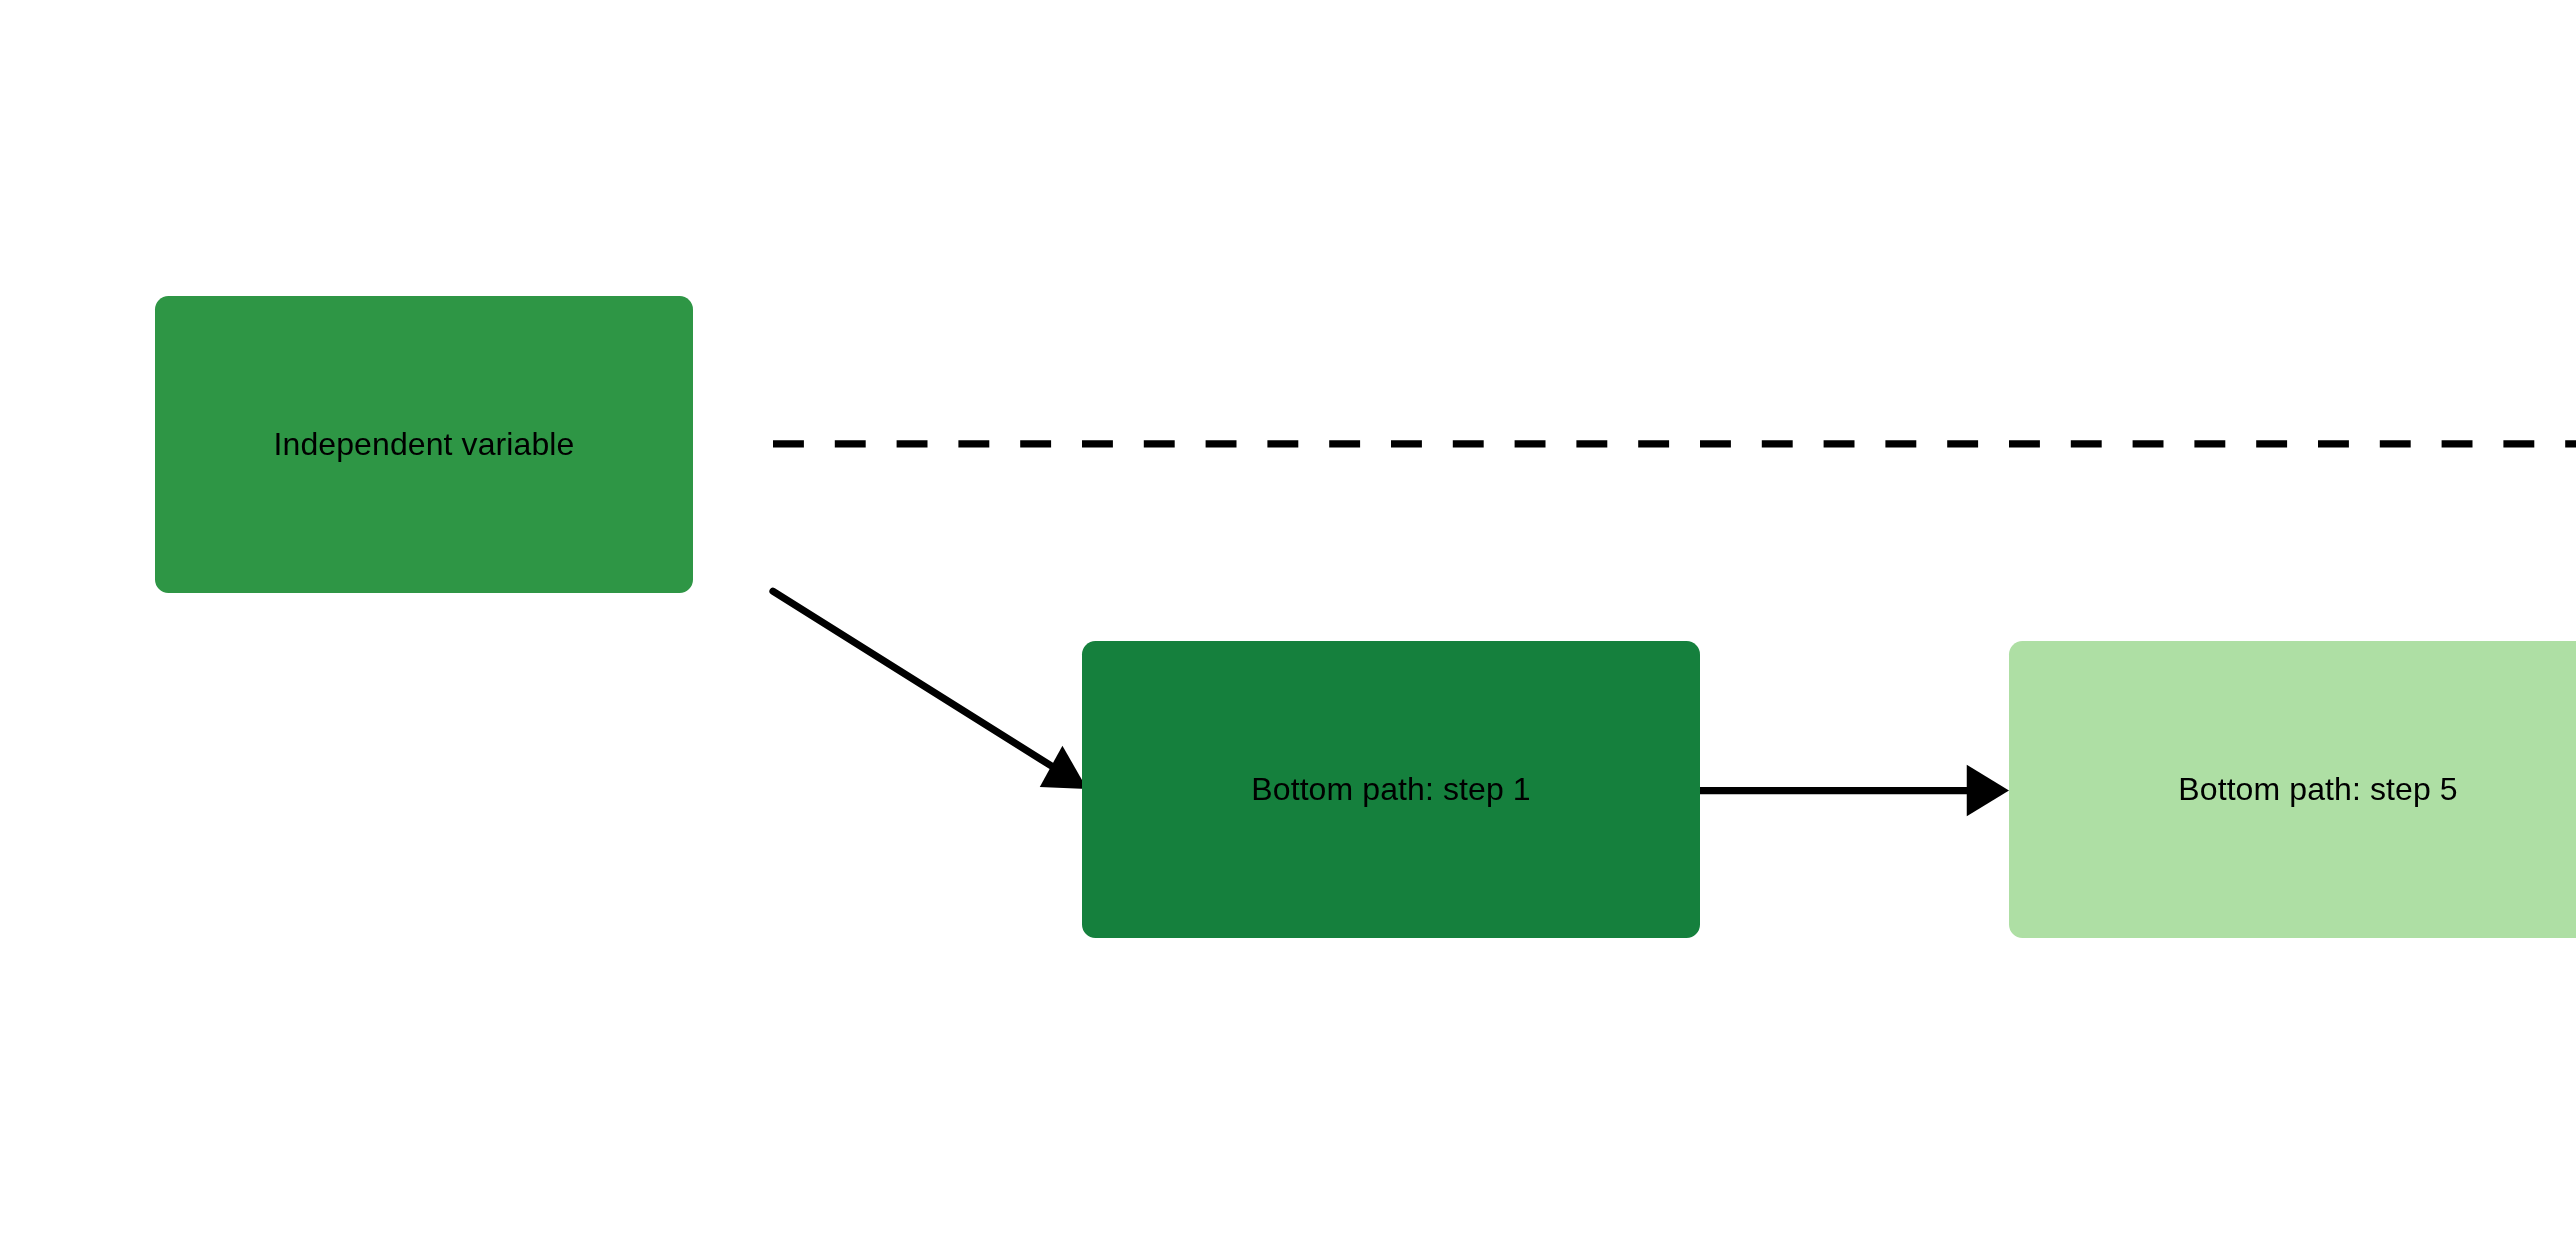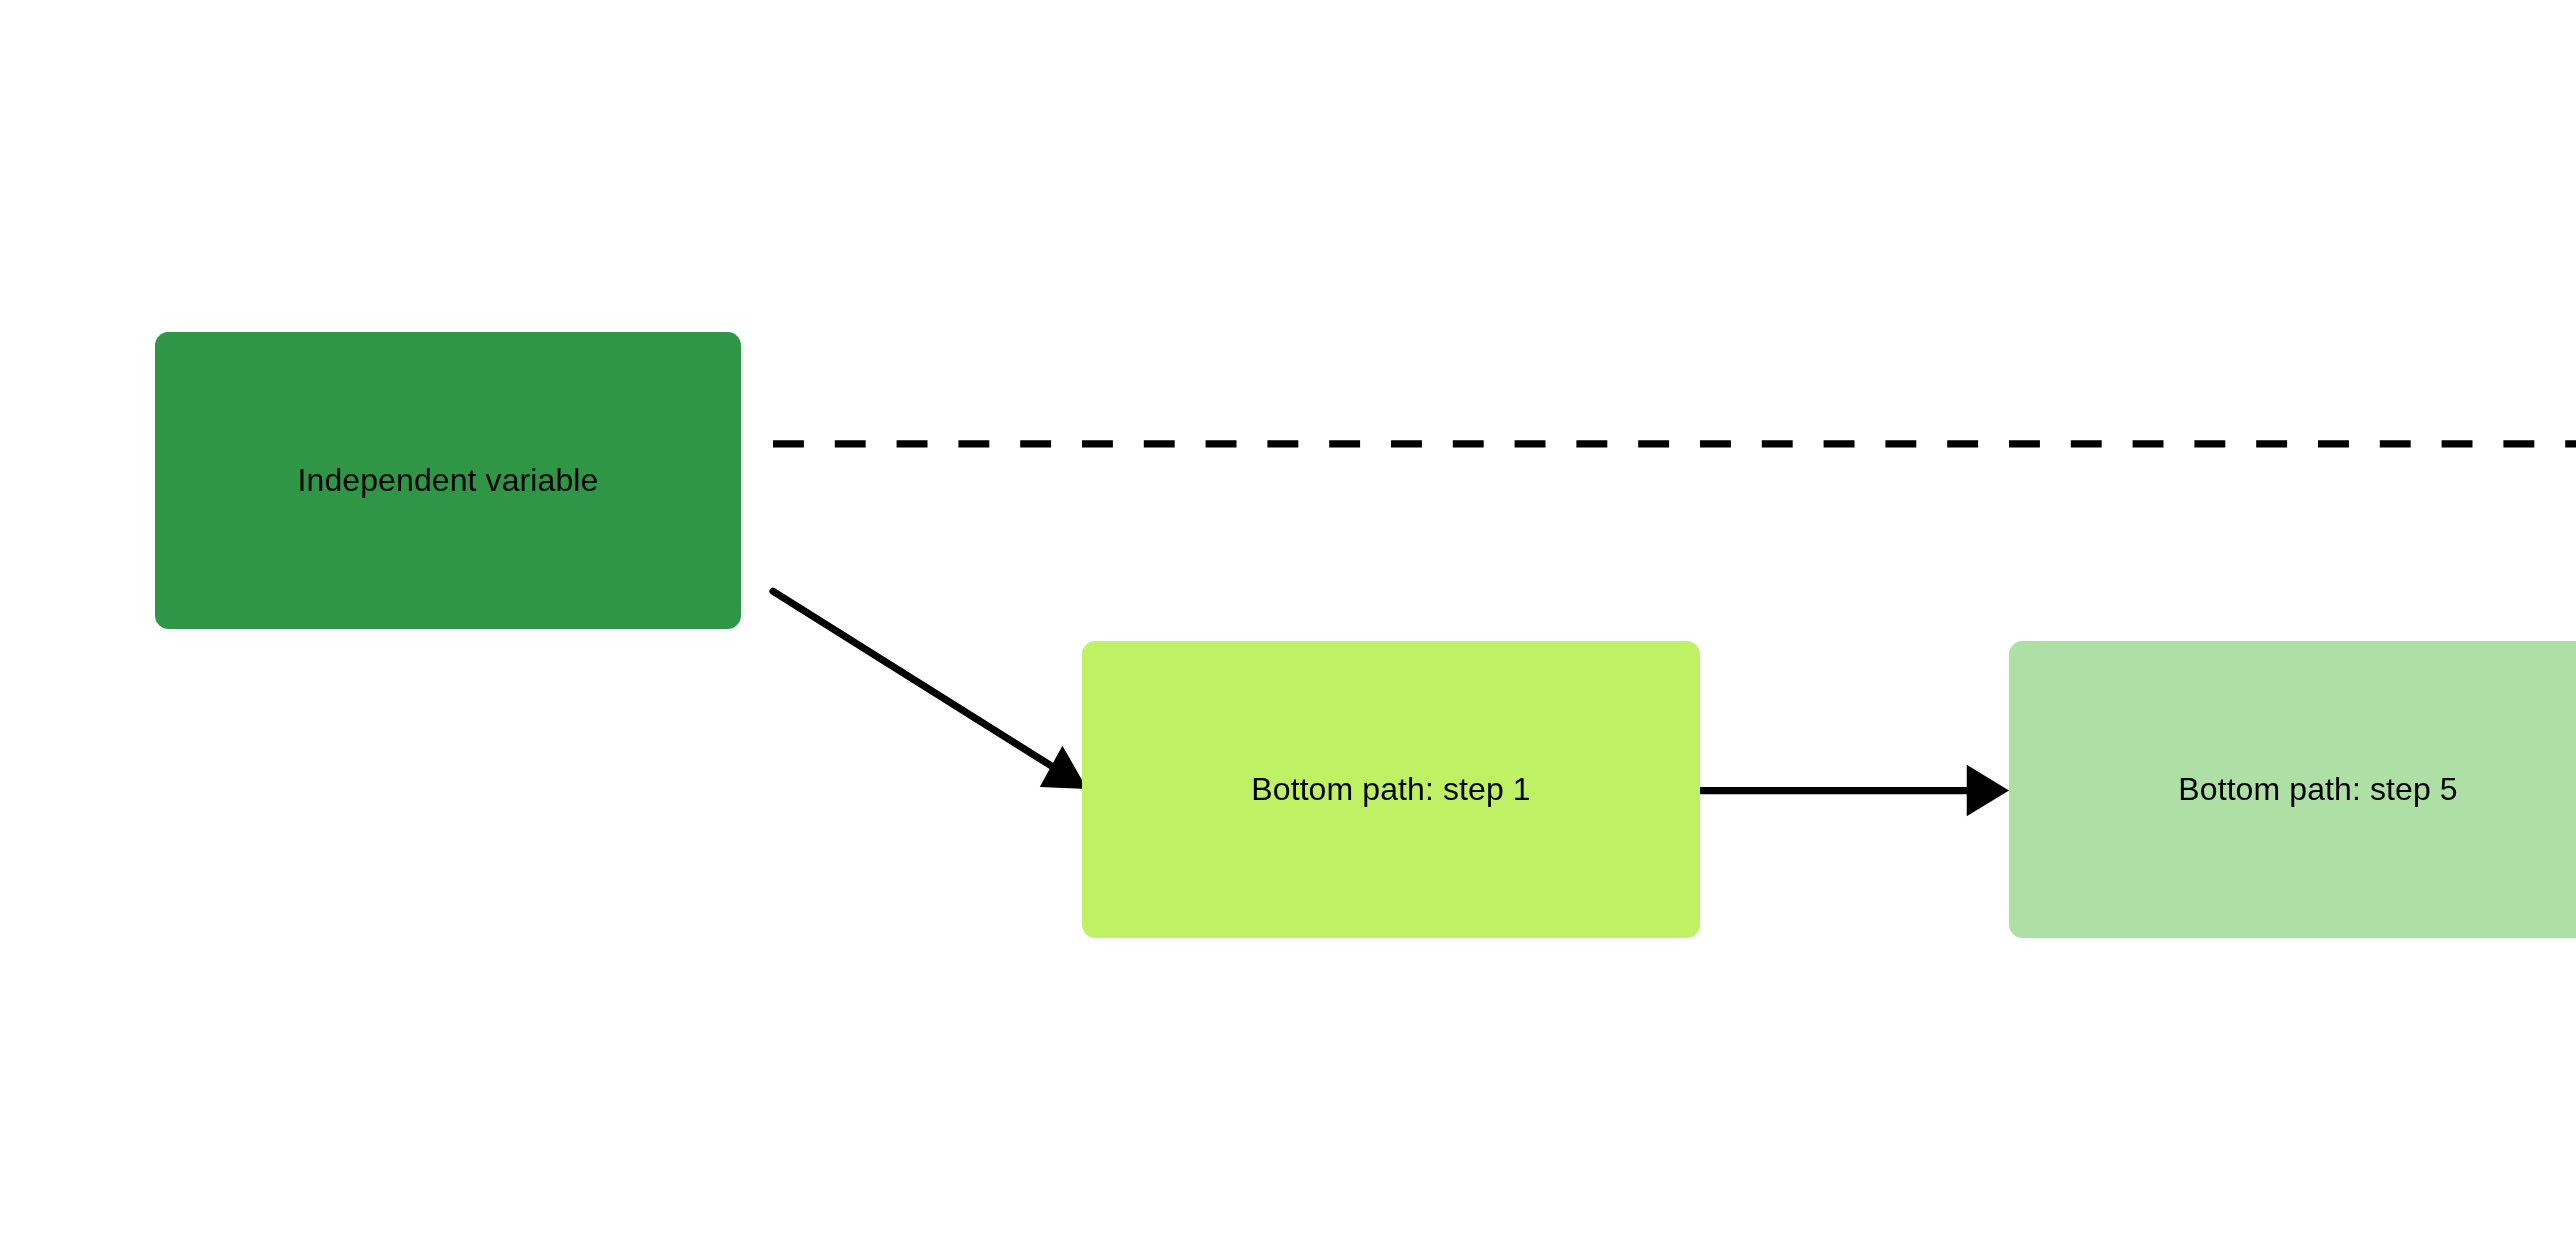--- a/index.html
+++ b/index.html
@@ -79,25 +79,25 @@
       <line x1="3300" y1="1535" x2="3818" y2="1535" stroke="#000000" stroke-width="14" stroke-linecap="round"></line>
       <polygon points="3818,1485 3900,1535 3818,1585" fill="#000000"></polygon>
     </g>
 
     <g>
       <line x1="5095" y1="1532" x2="5640" y2="1194" stroke="#000000" stroke-width="14" stroke-linecap="round"></line>
       <polygon points="5700,1150 5610,1148 5654,1228" fill="#000000"></polygon>
     </g>
   </svg>
 
-  <div id="node-independent" class="node node--primary" style="left: 155px; top: 296px; width: 586px; height: 297px; background: rgb(46, 150, 69); margin-top: 36px;">
+  <div id="node-independent" class="node node--primary" style="left: 155px; top: 296px; width: 538px; height: 297px; background: rgb(46, 150, 69);">
     <span class="node-label">Independent variable</span>
   </div>
 
-  <div id="node-step1" class="node node--secondary" style="left: 1082px; top: 641px; width: 618px; height: 297px; background: #bef264;">
+  <div id="node-step1" class="node node--secondary" style="left: 1082px; top: 641px; width: 618px; height: 297px; background: #15803d;">
     <span class="node-label">Bottom path: step 1</span>
   </div>
 
   <div id="node-step2" class="node node--secondary" style="left: 2009px; top: 641px; width: 618px; height: 297px; background: rgb(174, 223, 164);">
     <span class="node-label">Bottom path: step 5</span>
   </div>
 
 </div>
 
 

